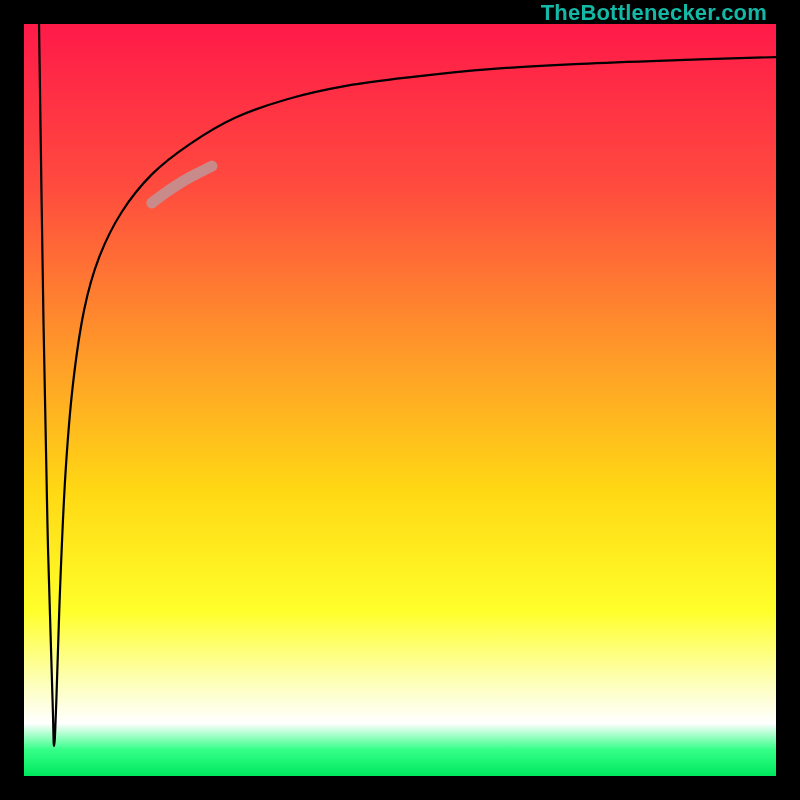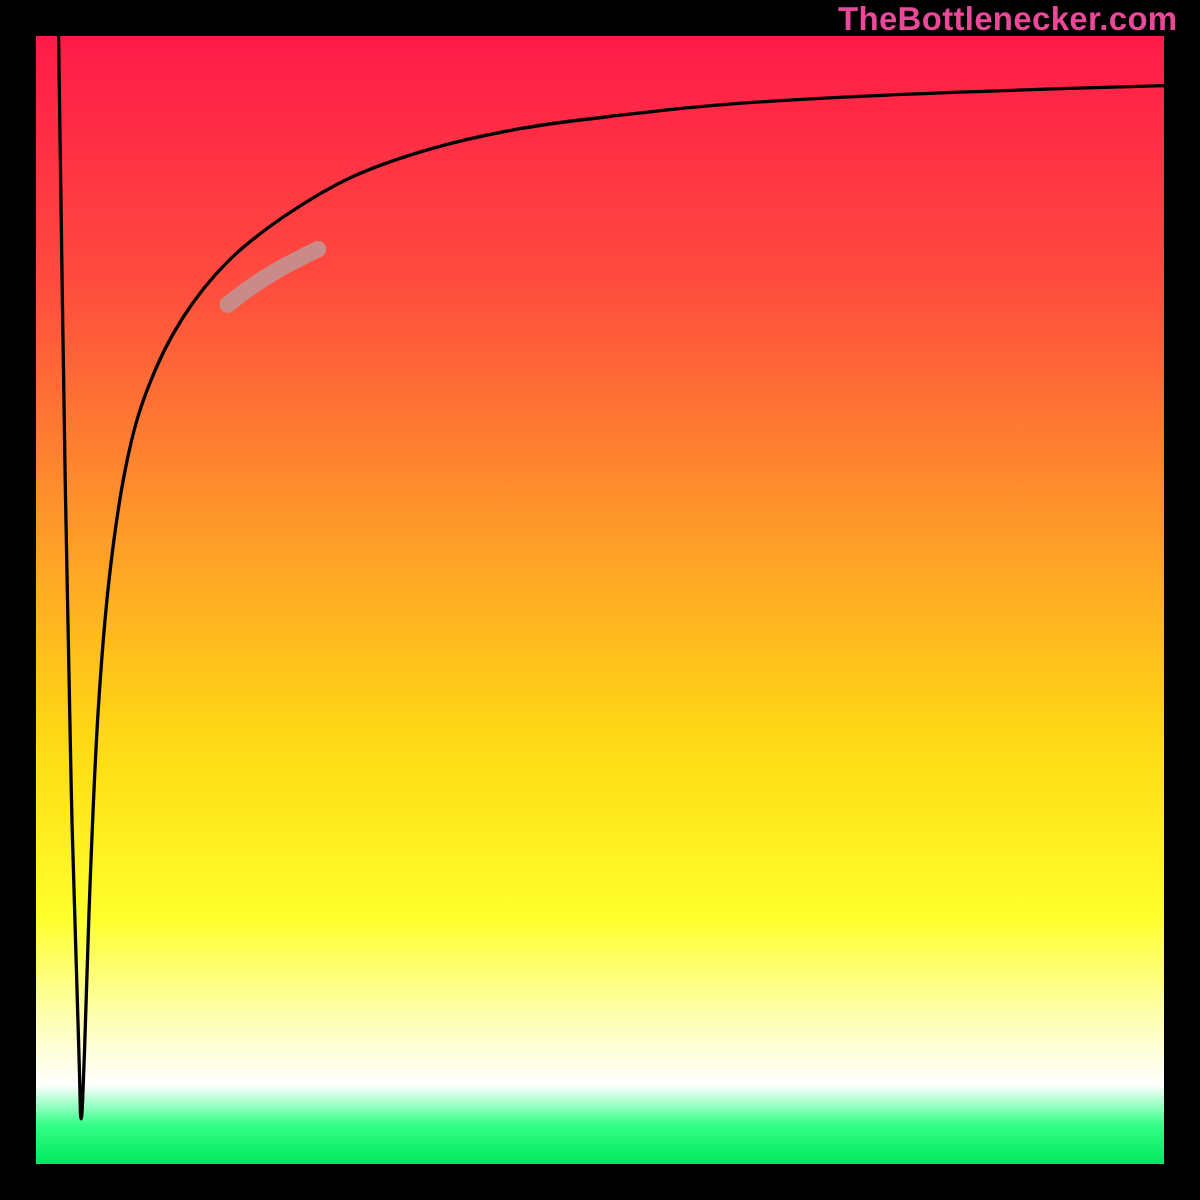--- a/index.html
+++ b/index.html
@@ -21,25 +21,25 @@
   .plot {
     position: absolute;
     left: 24px;
     top: 24px;
     width: 752px;
     height: 752px;
     border-radius: 2px;
   }
   .watermark {
     position: absolute;
-    right: 15px;
+    right: 33px;
     top: 0px;
     font-size: 22px;
     font-weight: 600;
-    color: #ec4899;
+    color: #14b8a6;
     letter-spacing: 0.2px;
   }
   svg { display: block; }
 </style>
 </head>
 <body>
 
 <div class="frame">
   <div class="watermark">TheBottlenecker.com</div>
   <div class="plot">

